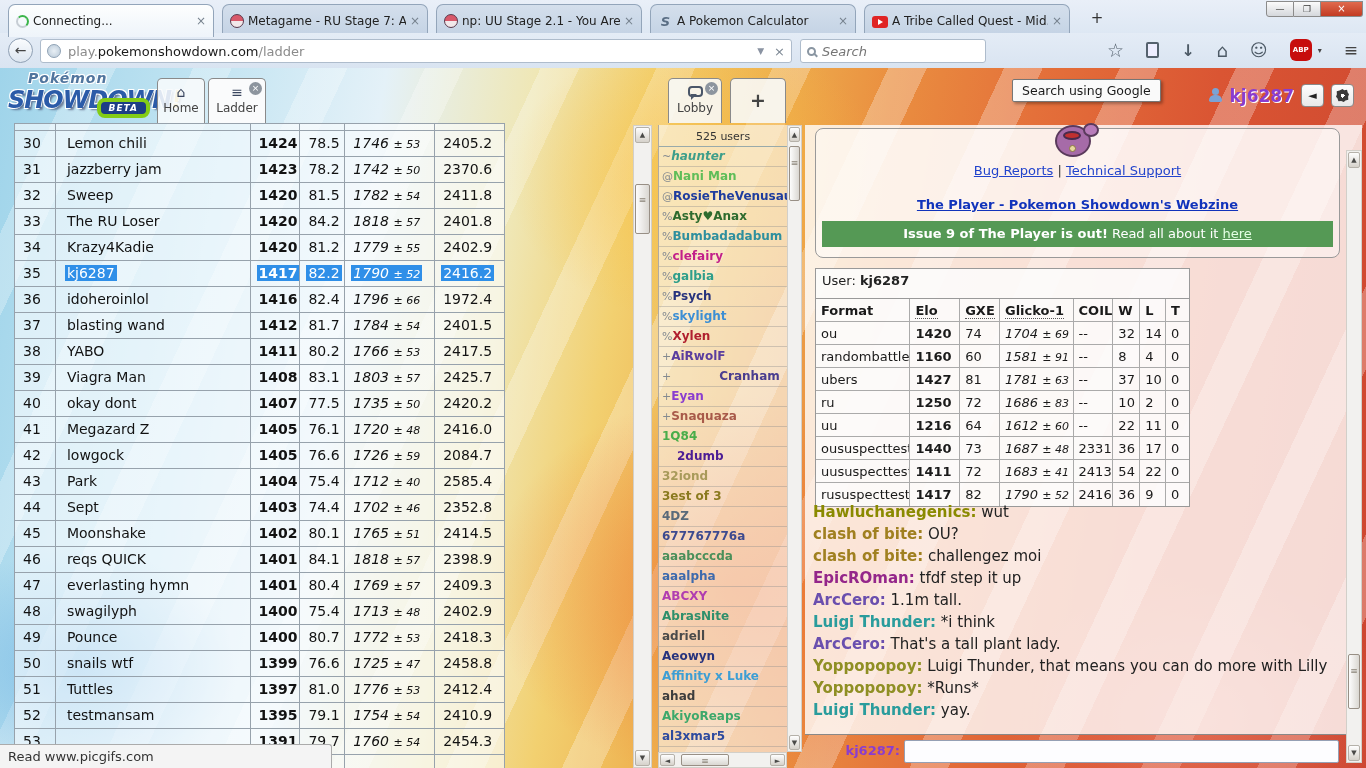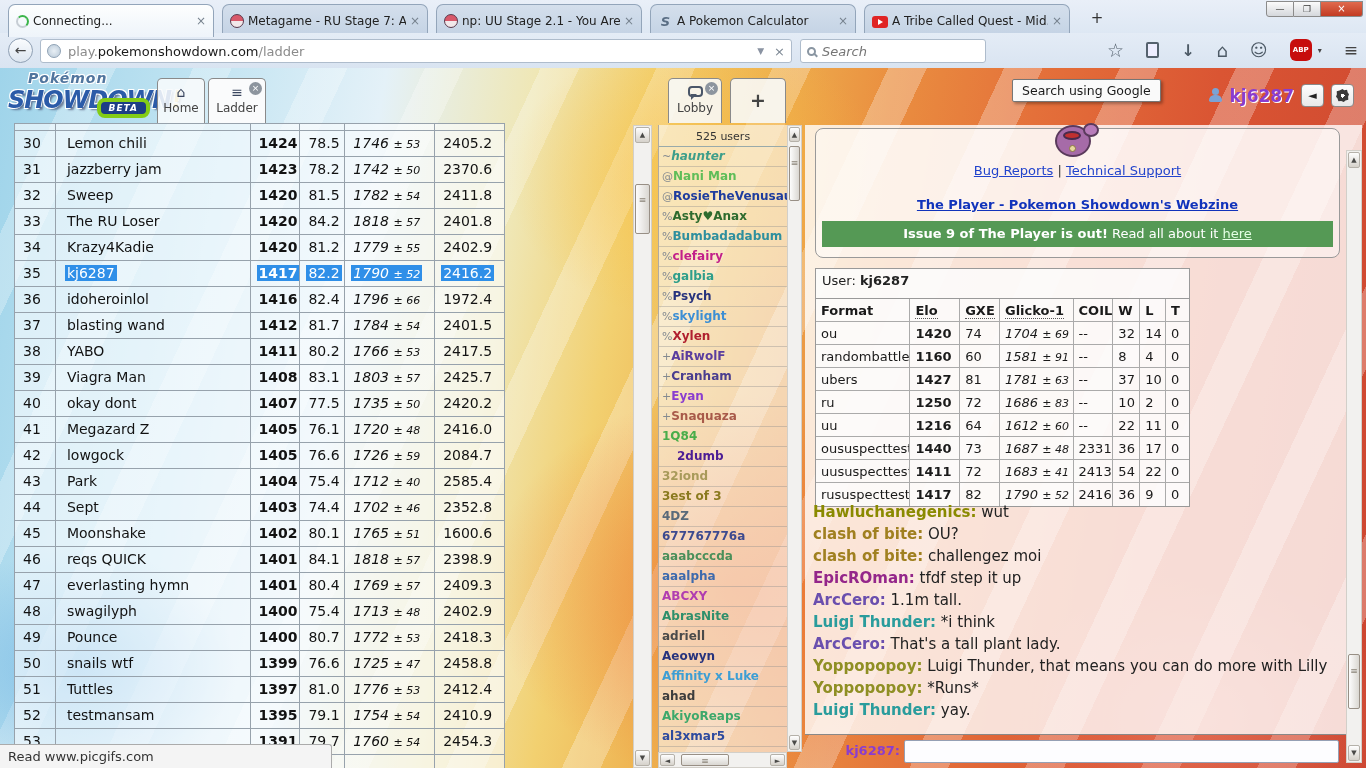--- a/index.html
+++ b/index.html
@@ -381,21 +381,21 @@
         <div class="lcell c-gxe"><span>74.4</span></div>
         <div class="lcell c-glicko"><span><span>1702 </span><span class="gdev">± 46</span></span></div>
         <div class="lcell c-coil"><span>2352.8</span></div>
       </div>
       <div class="lrow">
         <div class="lcell c-rank"><span>45</span></div>
         <div class="lcell c-name"><span>Moonshake</span></div>
         <div class="lcell c-elo"><span>1402</span></div>
         <div class="lcell c-gxe"><span>80.1</span></div>
         <div class="lcell c-glicko"><span><span>1765 </span><span class="gdev">± 51</span></span></div>
-        <div class="lcell c-coil"><span>1600.6</span></div>
+        <div class="lcell c-coil"><span>2414.5</span></div>
       </div>
       <div class="lrow">
         <div class="lcell c-rank"><span>46</span></div>
         <div class="lcell c-name"><span>reqs QUICK</span></div>
         <div class="lcell c-elo"><span>1401</span></div>
         <div class="lcell c-gxe"><span>84.1</span></div>
         <div class="lcell c-glicko"><span><span>1818 </span><span class="gdev">± 57</span></span></div>
         <div class="lcell c-coil"><span>2398.9</span></div>
       </div>
       <div class="lrow">
@@ -477,21 +477,21 @@
         <div class="uitem"><span class="uprefix">@</span><span class="uname" style="color: rgb(95, 189, 88);">Nani Man</span></div>
         <div class="uitem"><span class="uprefix">@</span><span class="uname" style="color: rgb(31, 61, 158);">RosieTheVenusaur</span></div>
         <div class="uitem"><span class="uprefix">%</span><span class="uname" style="color: rgb(46, 107, 46);">Asty♥Anax</span></div>
         <div class="uitem"><span class="uprefix">%</span><span class="uname" style="color: rgb(46, 143, 158);">Bumbadadabum</span></div>
         <div class="uitem"><span class="uprefix">%</span><span class="uname" style="color: rgb(194, 31, 138);">clefairy</span></div>
         <div class="uitem"><span class="uprefix">%</span><span class="uname" style="color: rgb(46, 158, 138);">galbia</span></div>
         <div class="uitem"><span class="uprefix">%</span><span class="uname" style="color: rgb(39, 51, 125);">Psych</span></div>
         <div class="uitem"><span class="uprefix">%</span><span class="uname" style="color: rgb(61, 143, 212);">skylight</span></div>
         <div class="uitem"><span class="uprefix">%</span><span class="uname" style="color: rgb(176, 31, 46);">Xylen</span></div>
         <div class="uitem"><span class="uprefix">+</span><span class="uname" style="color: rgb(90, 61, 158);">AiRwolF</span></div>
-        <div class="uitem"><span class="uprefix">+</span><span class="uname" style="color: rgb(74, 61, 143);">Cranham</span></div>
+        <div class="uitem"><span class="uprefix">+</span><span class="uname" style="color: rgb(74, 61, 143); margin-left: 48px;">Cranham</span></div>
         <div class="uitem"><span class="uprefix">+</span><span class="uname" style="color: rgb(138, 61, 207);">Eyan</span></div>
         <div class="uitem"><span class="uprefix">+</span><span class="uname" style="color: rgb(168, 90, 74);">Snaquaza</span></div>
         <div class="uitem"><span class="uprefix"></span><span class="uname" style="color: rgb(74, 173, 74);">1Q84</span></div>
         <div class="uitem"><span class="uprefix"></span><span class="uname" style="color: #4c1d95; margin-left: 15px;">2dumb</span></div>
         <div class="uitem"><span class="uprefix"></span><span class="uname" style="color: rgb(168, 154, 90);">32iond</span></div>
         <div class="uitem"><span class="uprefix"></span><span class="uname" style="color: rgb(138, 122, 31);">3est of 3</span></div>
         <div class="uitem"><span class="uprefix"></span><span class="uname" style="color: rgb(90, 106, 122);">4DZ</span></div>
         <div class="uitem"><span class="uprefix"></span><span class="uname" style="color: rgb(61, 74, 143);">677767776a</span></div>
         <div class="uitem"><span class="uprefix"></span><span class="uname" style="color: rgb(74, 143, 90);">aaabcccda</span></div>
         <div class="uitem"><span class="uprefix"></span><span class="uname" style="color: rgb(61, 106, 173);">aaalpha</span></div>

